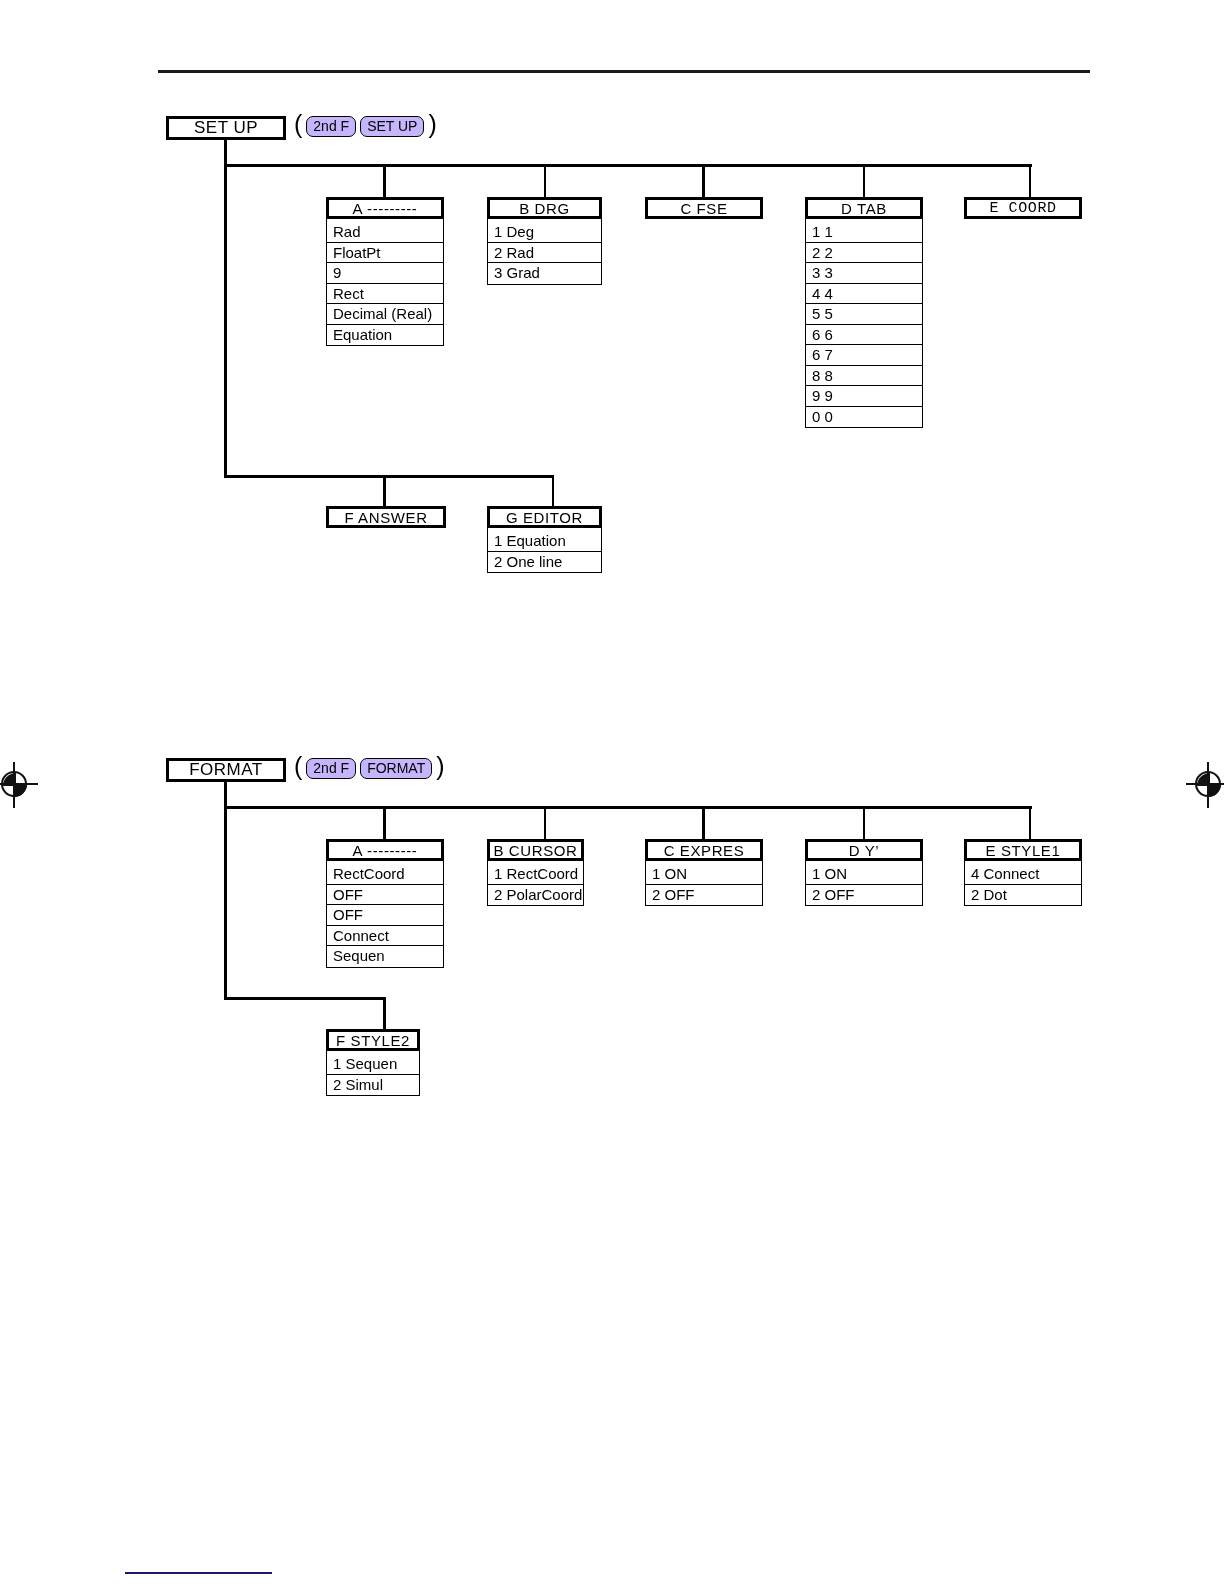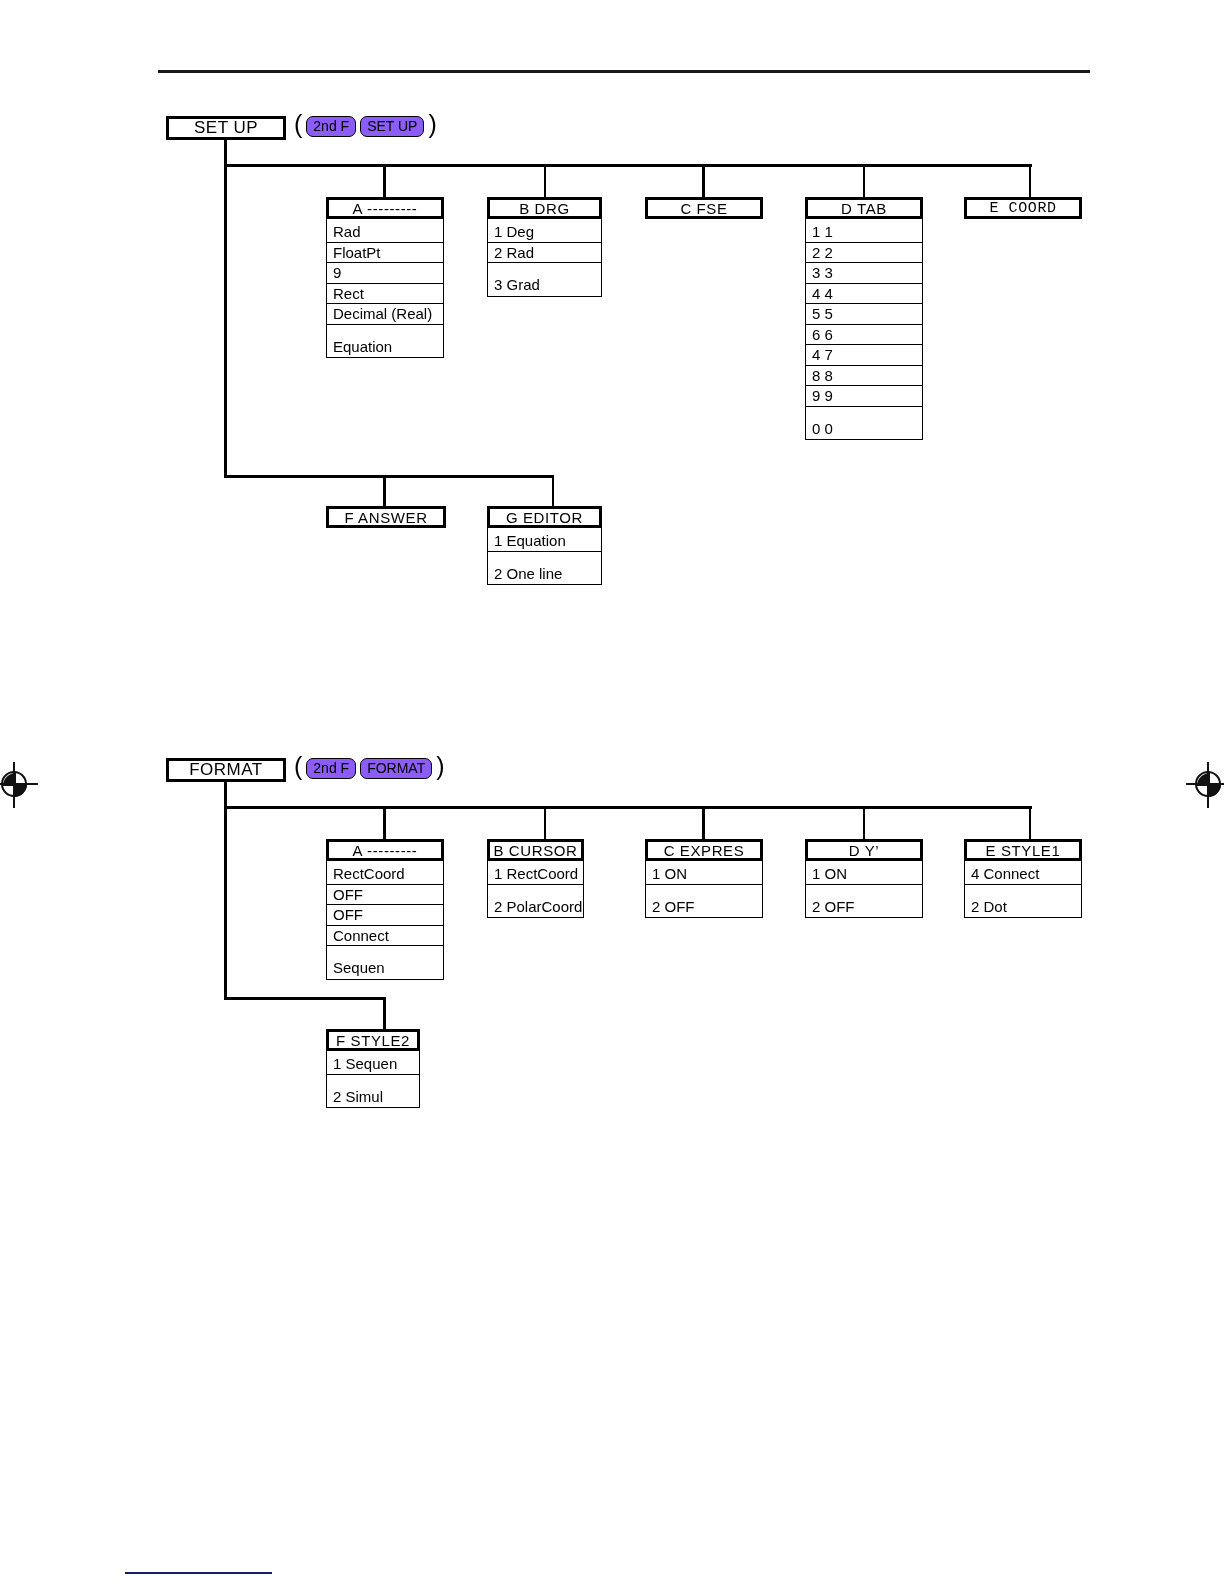--- a/index.html
+++ b/index.html
@@ -91,21 +91,21 @@
     font-size: 16px;
     gap: 4px;
   }
   .paren { font-size: 25px; line-height: 1; position: relative; top: -2px; }
   .keycap {
     border: 1.5px solid #000;
     border-radius: 7px;
     padding: 1px 6px 2px 6px;
     font-size: 14px;
     line-height: 1.15;
-    background: #8b5cf6;
+    background: #c4b5fd;
     white-space: nowrap;
   }
 
   
   .menu {
     position: absolute;
     box-sizing: border-box;
     background: #fff;
   }
   .menu .m-title {
@@ -127,21 +127,21 @@
   }
   .menu .m-item {
     box-sizing: border-box;
     height: 20.5px;
     line-height: 20.5px;
     border-bottom: 1.5px solid #000;
     padding-left: 6px;
     font-size: 15px;
     white-space: nowrap;
   }
-  .menu .m-item:last-child { border-bottom: none; margin-top: 12px; }
+  .menu .m-item:last-child { border-bottom: none; }
 
   
   .ln-h, .ln-v {
     position: absolute;
     background: #000;
   }
   .ln-h { height: 3px; }
   .ln-v { width: 3px; }
   .ln-v.thin { width: 2px; }
 </style>
@@ -217,21 +217,21 @@
 
 <div class="menu" style="left:805px; top:197px; width:118px;">
   <div class="m-title">D  TAB</div>
   <div class="m-items">
     <div class="m-item">1 1</div>
     <div class="m-item">2 2</div>
     <div class="m-item">3 3</div>
     <div class="m-item">4 4</div>
     <div class="m-item">5 5</div>
     <div class="m-item">6 6</div>
-    <div class="m-item">4 7</div>
+    <div class="m-item">6 7</div>
     <div class="m-item">8 8</div>
     <div class="m-item">9 9</div>
     <div class="m-item">0 0</div>
   </div>
 </div>
 
 <div class="menu" style="left:964px; top:197px; width:118px;font-family:Liberation Mono, monospace;">
   <div class="m-title">E  COORD</div>
 </div>
 

